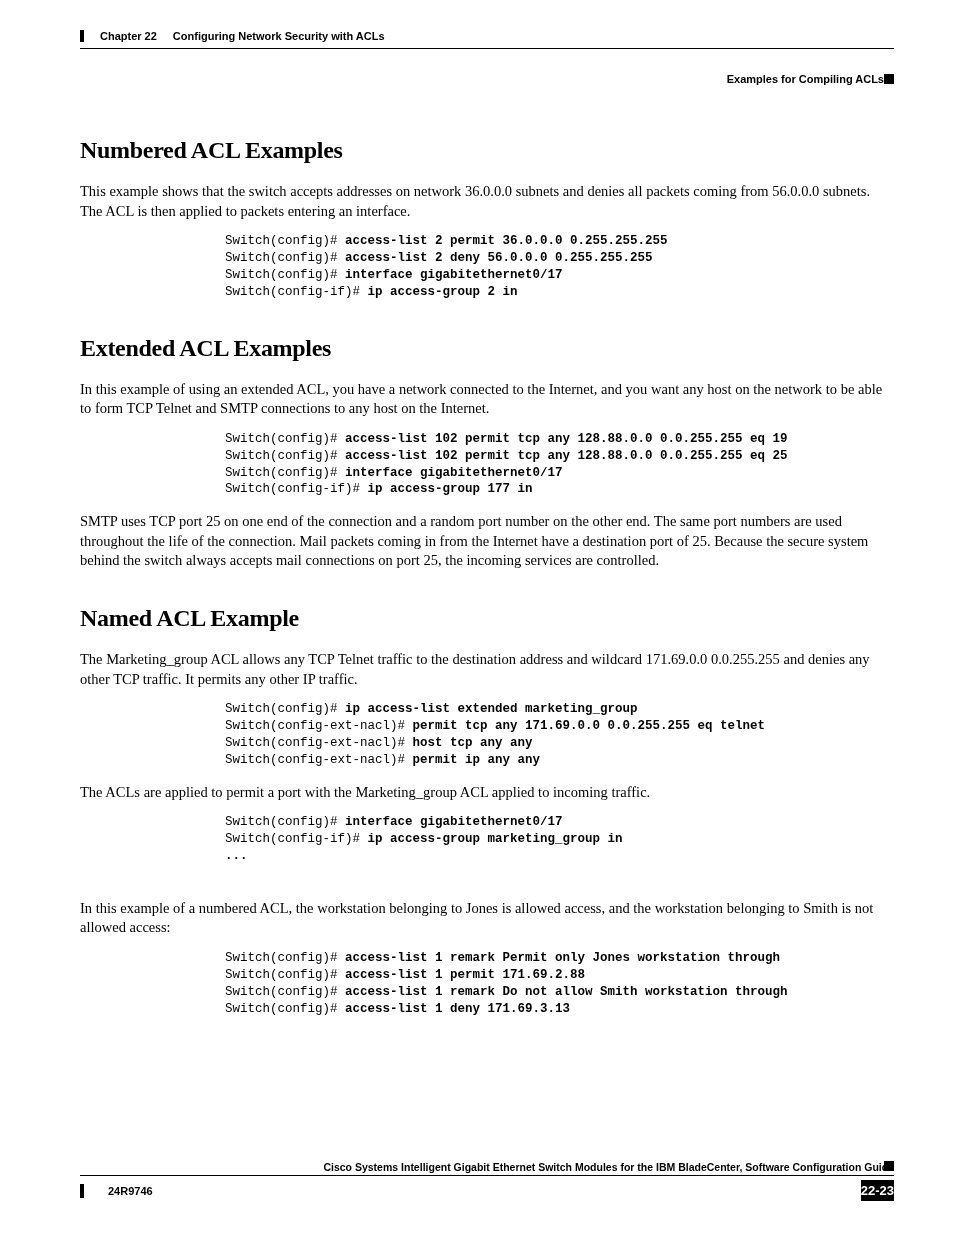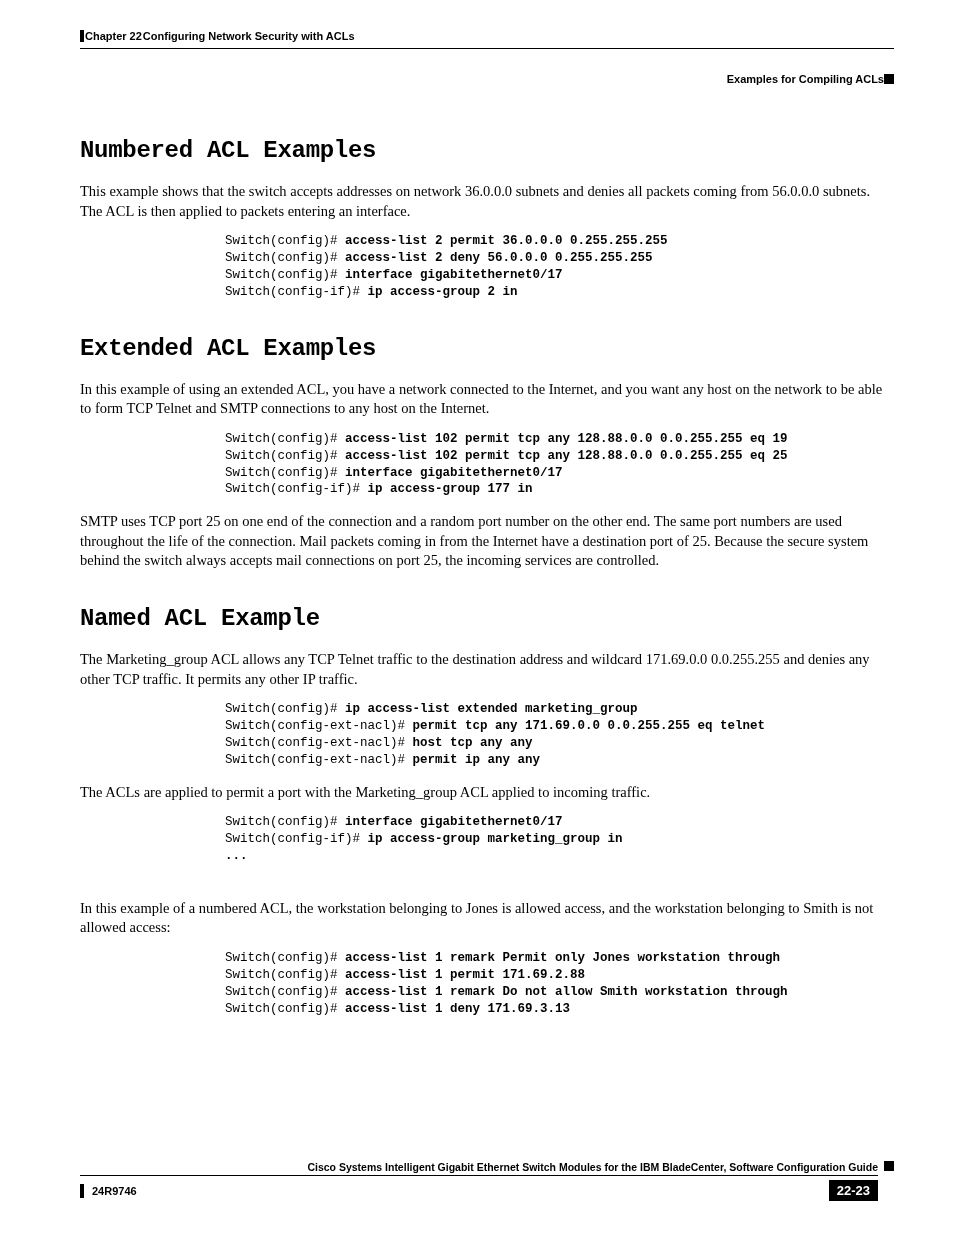--- a/index.html
+++ b/index.html
@@ -22,21 +22,21 @@
     justify-content: space-between;
     align-items: flex-start;
     font-family: Arial, Helvetica, sans-serif;
     font-size: 11px;
     font-weight: bold;
     margin-bottom: 6px;
   }
   .header-left {
     display: flex;
     align-items: center;
-    gap: 1px;
+    gap: 16px;
   }
   .header-left .rule {
     width: 4px; height: 12px; background: #000;
   }
   .header-right-wrap {
     text-align: right;
     margin-top: 22px;
   }
   .header-right {
     display: inline-flex;
@@ -50,21 +50,21 @@
   }
   .hr-top {
     border: none;
     border-top: 1px solid #000;
     margin: 2px 0 0 0;
   }
   .content {
     margin-top: 50px;
   }
   h2.section {
-    font-family: Liberation Mono, monospace;
+    font-family: Liberation Serif, serif;
     font-weight: bold;
     font-size: 24px;
     margin: 0 0 18px 0;
     letter-spacing: -0.3px;
   }
   .body-text {
     margin-right: 10px;
     font-size: 14.5px;
     line-height: 1.35;
   }
@@ -74,54 +74,54 @@
     font-family: "Courier New", Courier, monospace;
     font-size: 12.5px;
     line-height: 1.35;
     white-space: pre;
   }
   pre.code .b { font-weight: bold; }
   .section-block { margin-bottom: 34px; }
 
   .footer {
     position: absolute;
-    left: 80px; right: 76px; bottom: 34px;
+    left: 80px; right: 60px; bottom: 34px;
   }
   .footer .guide {
     text-align: right;
     font-family: Arial, Helvetica, sans-serif;
     font-size: 10.5px;
     font-weight: bold;
     border-bottom: 1px solid #000;
     padding-bottom: 2px;
   }
   .footer-row {
     display: flex;
     justify-content: space-between;
     align-items: center;
     margin-top: 4px;
   }
   .footer-left {
     display: inline-flex;
     align-items: center;
-    gap: 8px;
+    gap: 24px;
     font-family: Arial, Helvetica, sans-serif;
     font-size: 11px;
     font-weight: bold;
   }
   .footer-left .bar {
     width: 4px; height: 14px; background: #000;
   }
   .page-badge {
     background: #000;
     color: #fff;
     font-family: Arial, Helvetica, sans-serif;
     font-weight: bold;
     font-size: 13px;
-    padding: 3px 8px;
+    padding: 3px 0;
   }
   .end-sq {
     position: absolute;
     right: 60px;
     width: 10px; height: 10px; background: #000;
     bottom: 64px;
   }
 </style>
 </head>
 <body>

